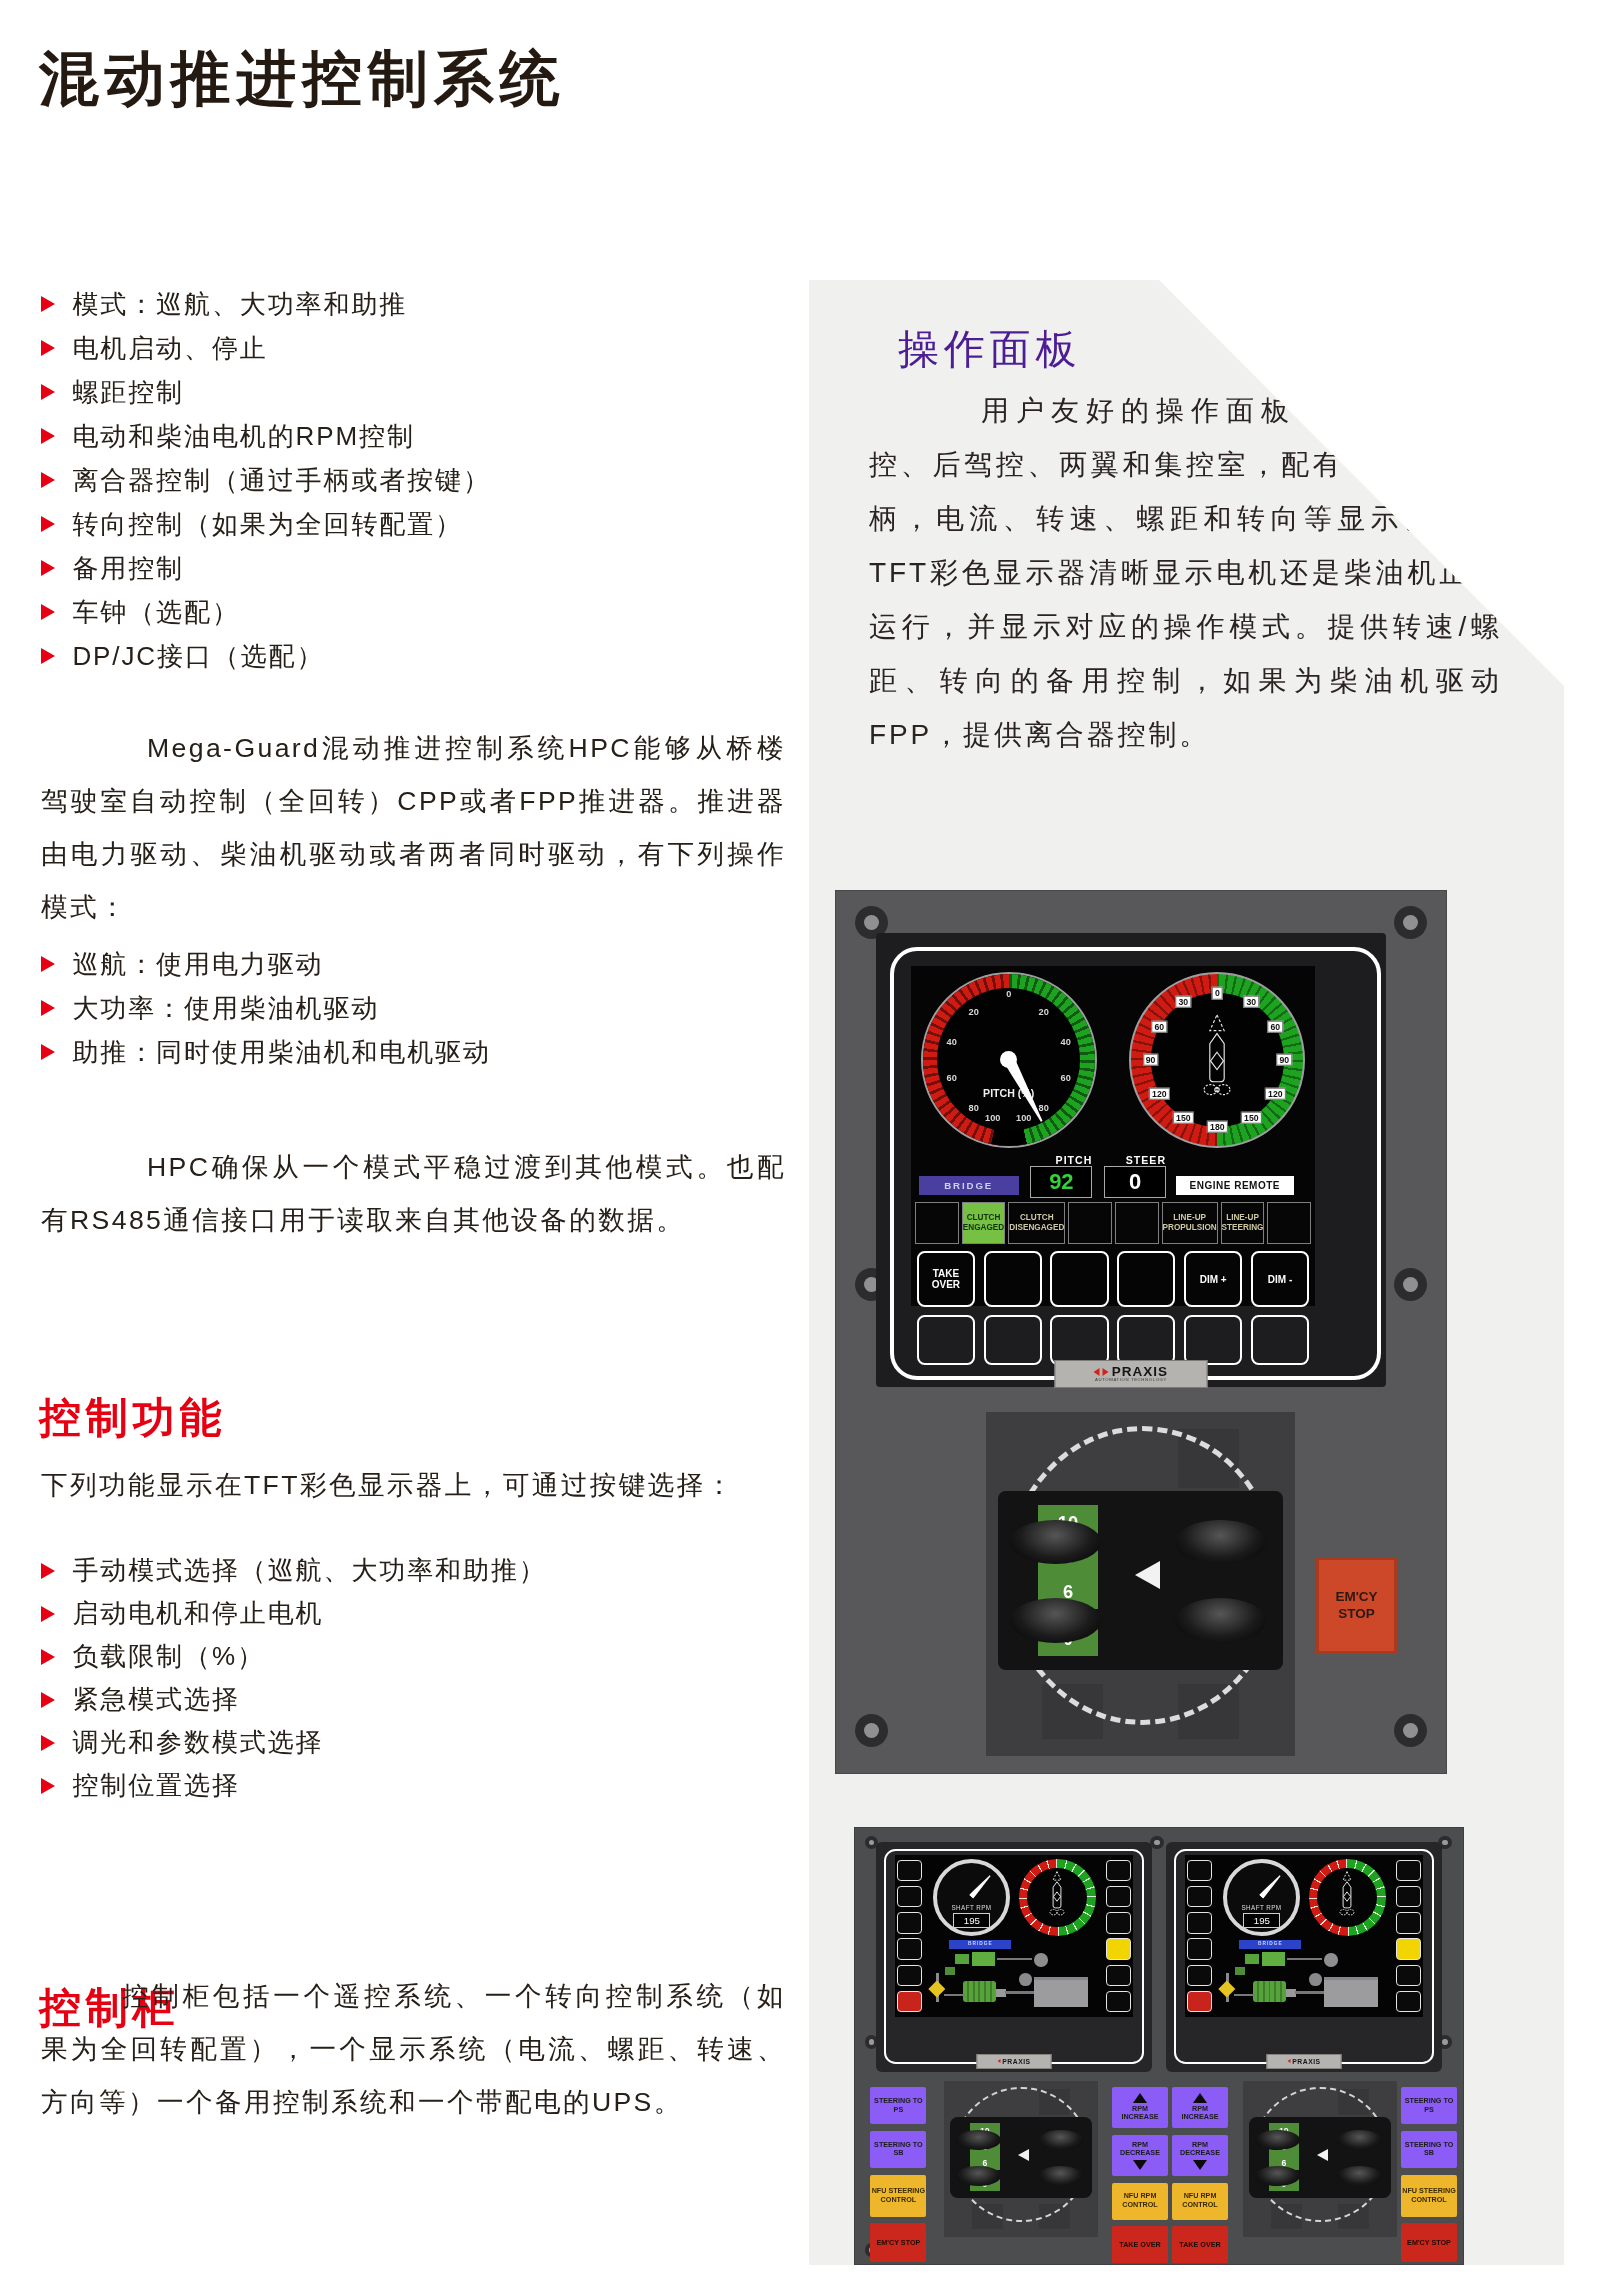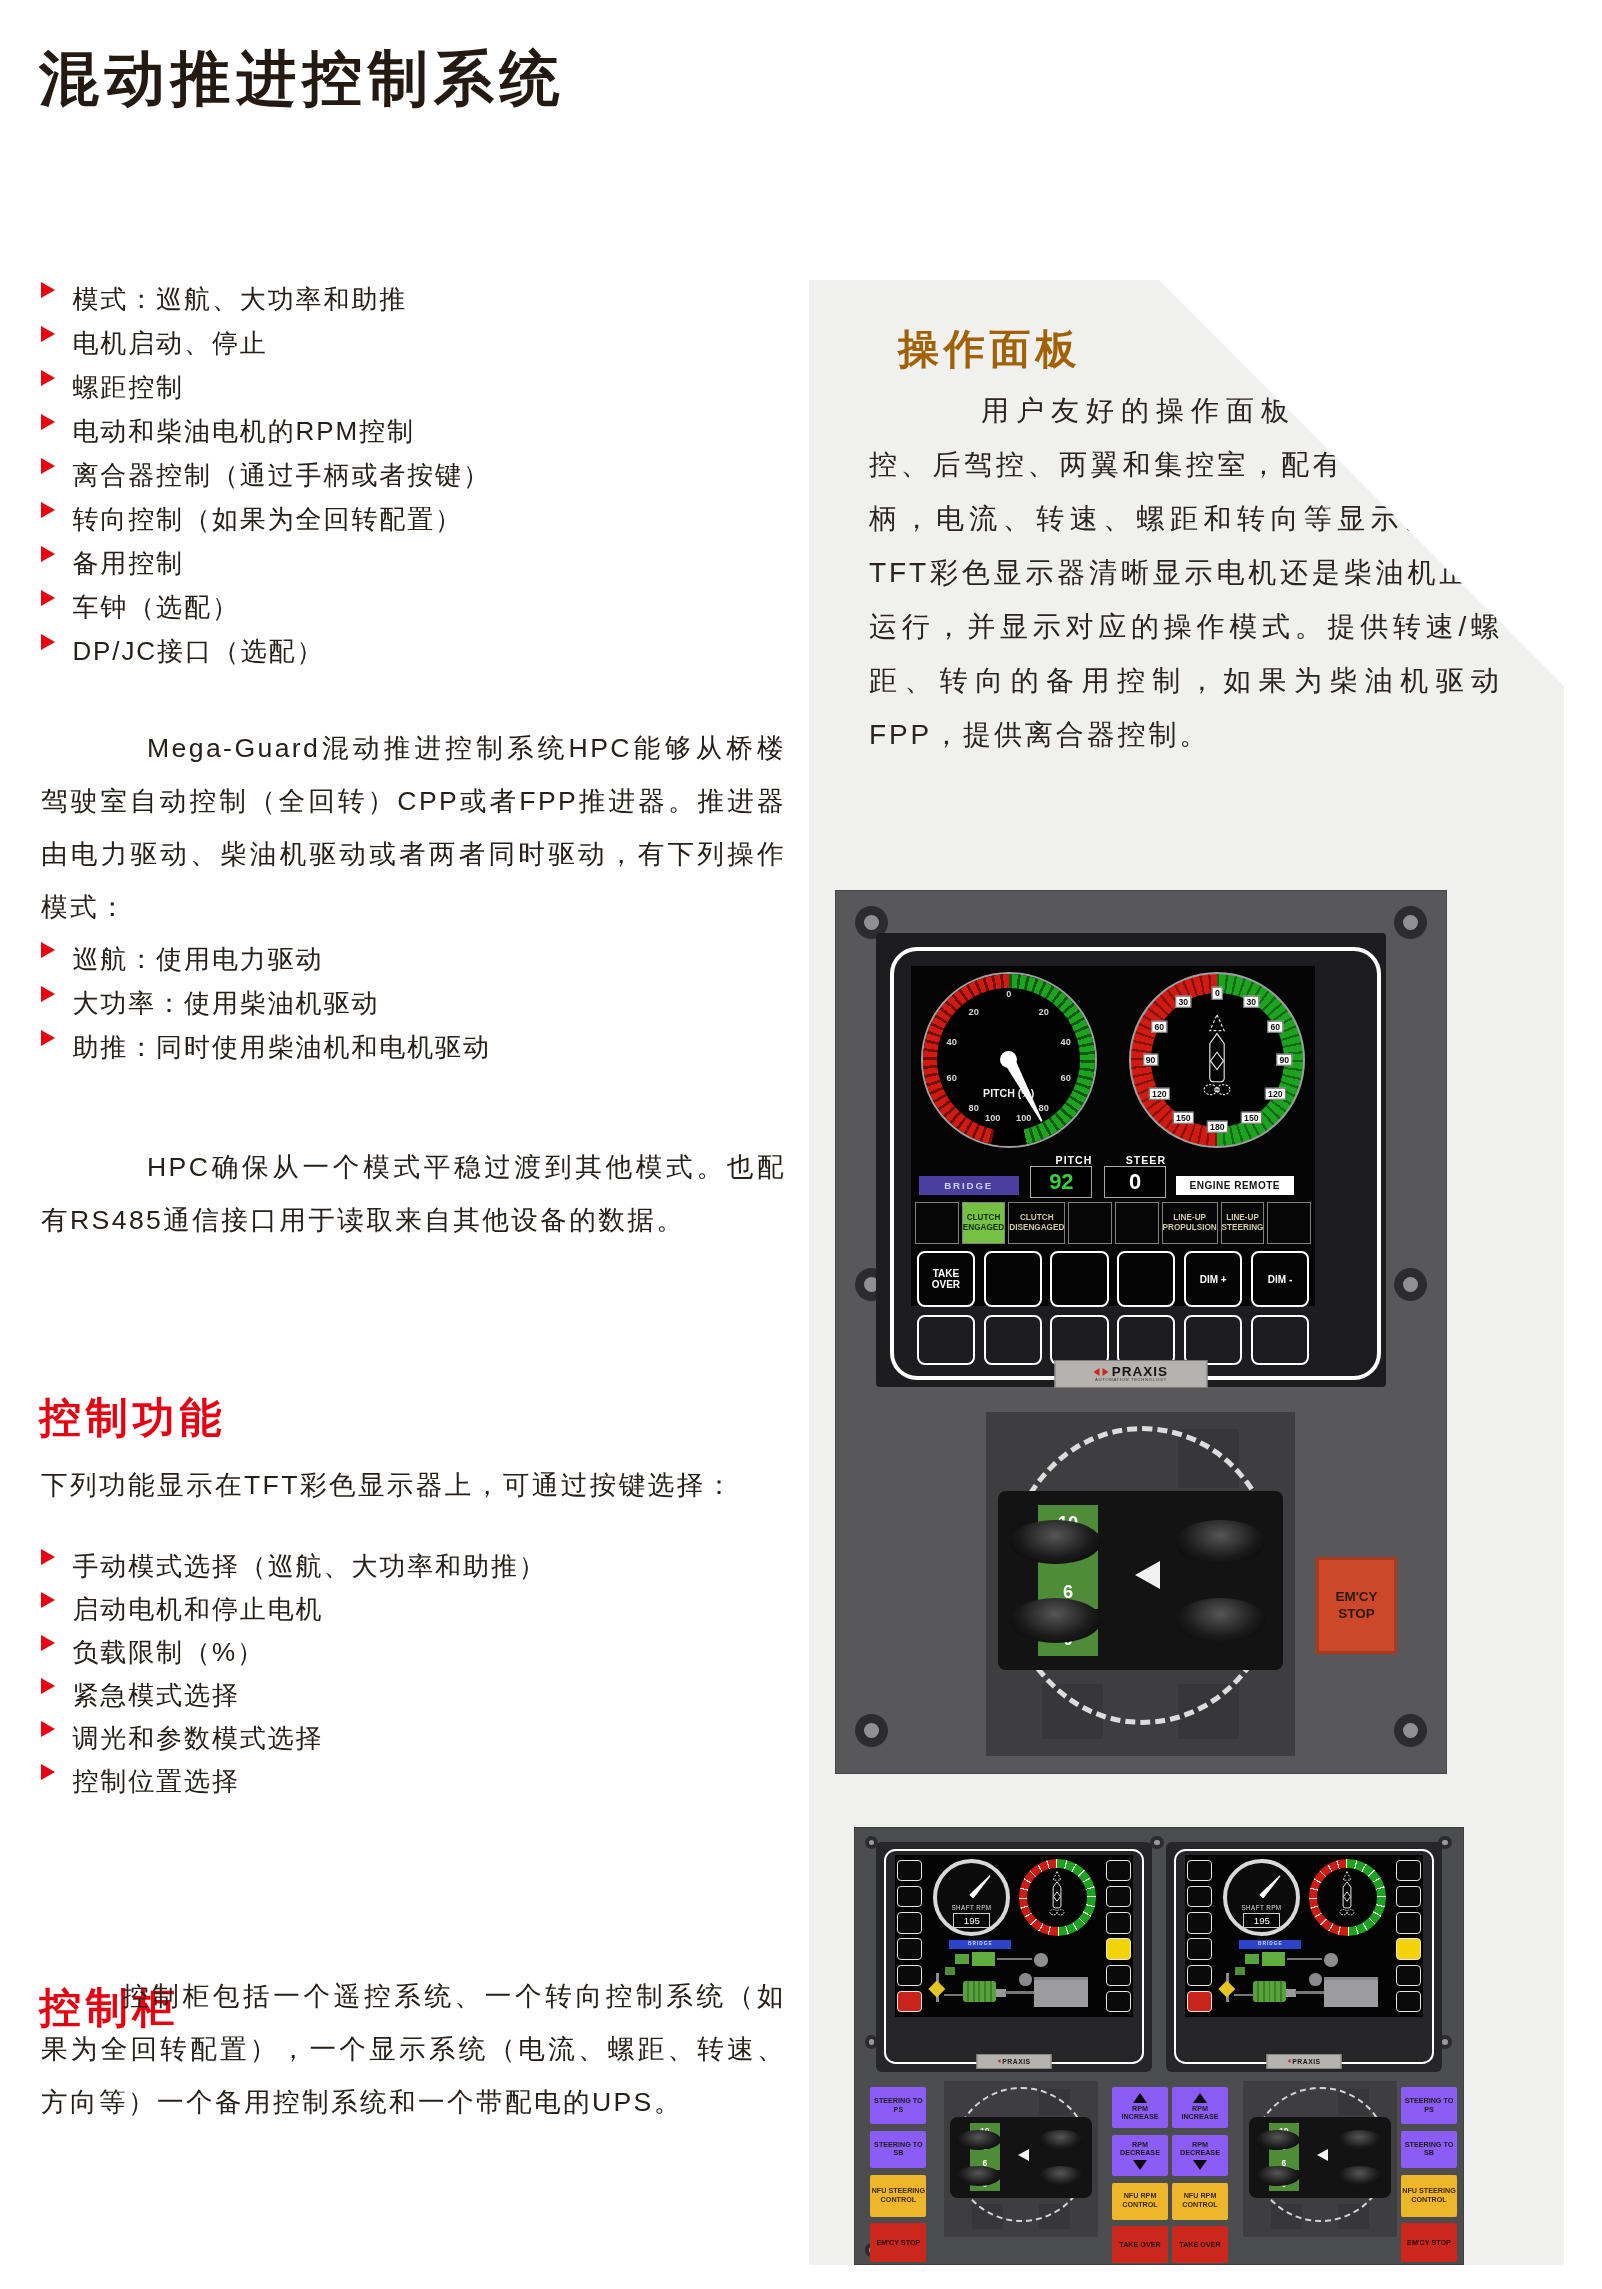--- a/index.html
+++ b/index.html
@@ -2,30 +2,30 @@
 <html><head>
 <meta charset="utf-8">
 <style>
   html,body{margin:0;padding:0;background:#fff}
   #canvas{position:relative;width:1603px;height:2289px;background:#ffffff;overflow:hidden;
           font-family:"Liberation Sans","DejaVu Sans",sans-serif;color:#272019}
 
   
   .doc-title{position:absolute;left:39px;top:39px;font-size:60px;font-weight:bold;letter-spacing:5.8px;color:#241a12}
   .blist{position:absolute;left:41px;width:753px}
-  .bi{display:flex;font-size:26px;letter-spacing:1.9px;color:#272019}
+  .bi{display:flex;align-items:center;font-size:26px;letter-spacing:1.9px;color:#272019}
   .bi-46{height:44px}.bi-45{height:43px}
   .tri{flex:0 0 auto;width:0;height:0;border-left:14.5px solid #e60012;border-top:8.7px solid transparent;border-bottom:8.7px solid transparent;margin-right:17.4px}
   .para{position:absolute;left:41px;width:745px;font-size:26.6px;line-height:53px;letter-spacing:2.4px;text-align:justify;color:#272019}
   .h-red{position:absolute;left:39px;font-size:42px;font-weight:bold;color:#e60012;letter-spacing:4.8px}
 
   
   #graybox{position:absolute;left:809px;top:280px;width:755px;height:1985px;background:#f0f0ee;
            clip-path:polygon(0 0,350px 0,755px 406px,755px 1985px,0 1985px)}
-  #h-panel{position:absolute;left:89px;top:42px;font-size:41px;font-weight:bold;color:#a16207;letter-spacing:4.8px}
+  #h-panel{position:absolute;left:89px;top:42px;font-size:41px;font-weight:normal;color:#4c1d95;letter-spacing:4.8px}
   #panel-body{position:absolute;left:60px;top:104px;width:633px;font-size:28px;line-height:54px;
               letter-spacing:2.9px;text-align:justify;text-indent:112px;color:#2a2320}
 
   
   #toppanel{position:absolute;left:26px;top:610px;width:610px;height:882px;background:#58585a;border:1px solid #48484a}
   .screw{position:absolute;width:33px;height:33px;border-radius:50%;background:#2c2c2e}
   .screw::after{content:"";position:absolute;left:8.7px;top:8.7px;width:15.4px;height:15.4px;border-radius:50%;background:#909092}
   #bezel{position:absolute;left:40px;top:42px;width:510px;height:454px;background:#1d1d1f;border-radius:3.9px}
   #outline{position:absolute;left:13.5px;top:13.5px;width:483px;height:425px;border:4.8px solid #fff;border-radius:27px}
   #screen{position:absolute;left:35px;top:33px;width:404px;height:340px;background:#050505}

